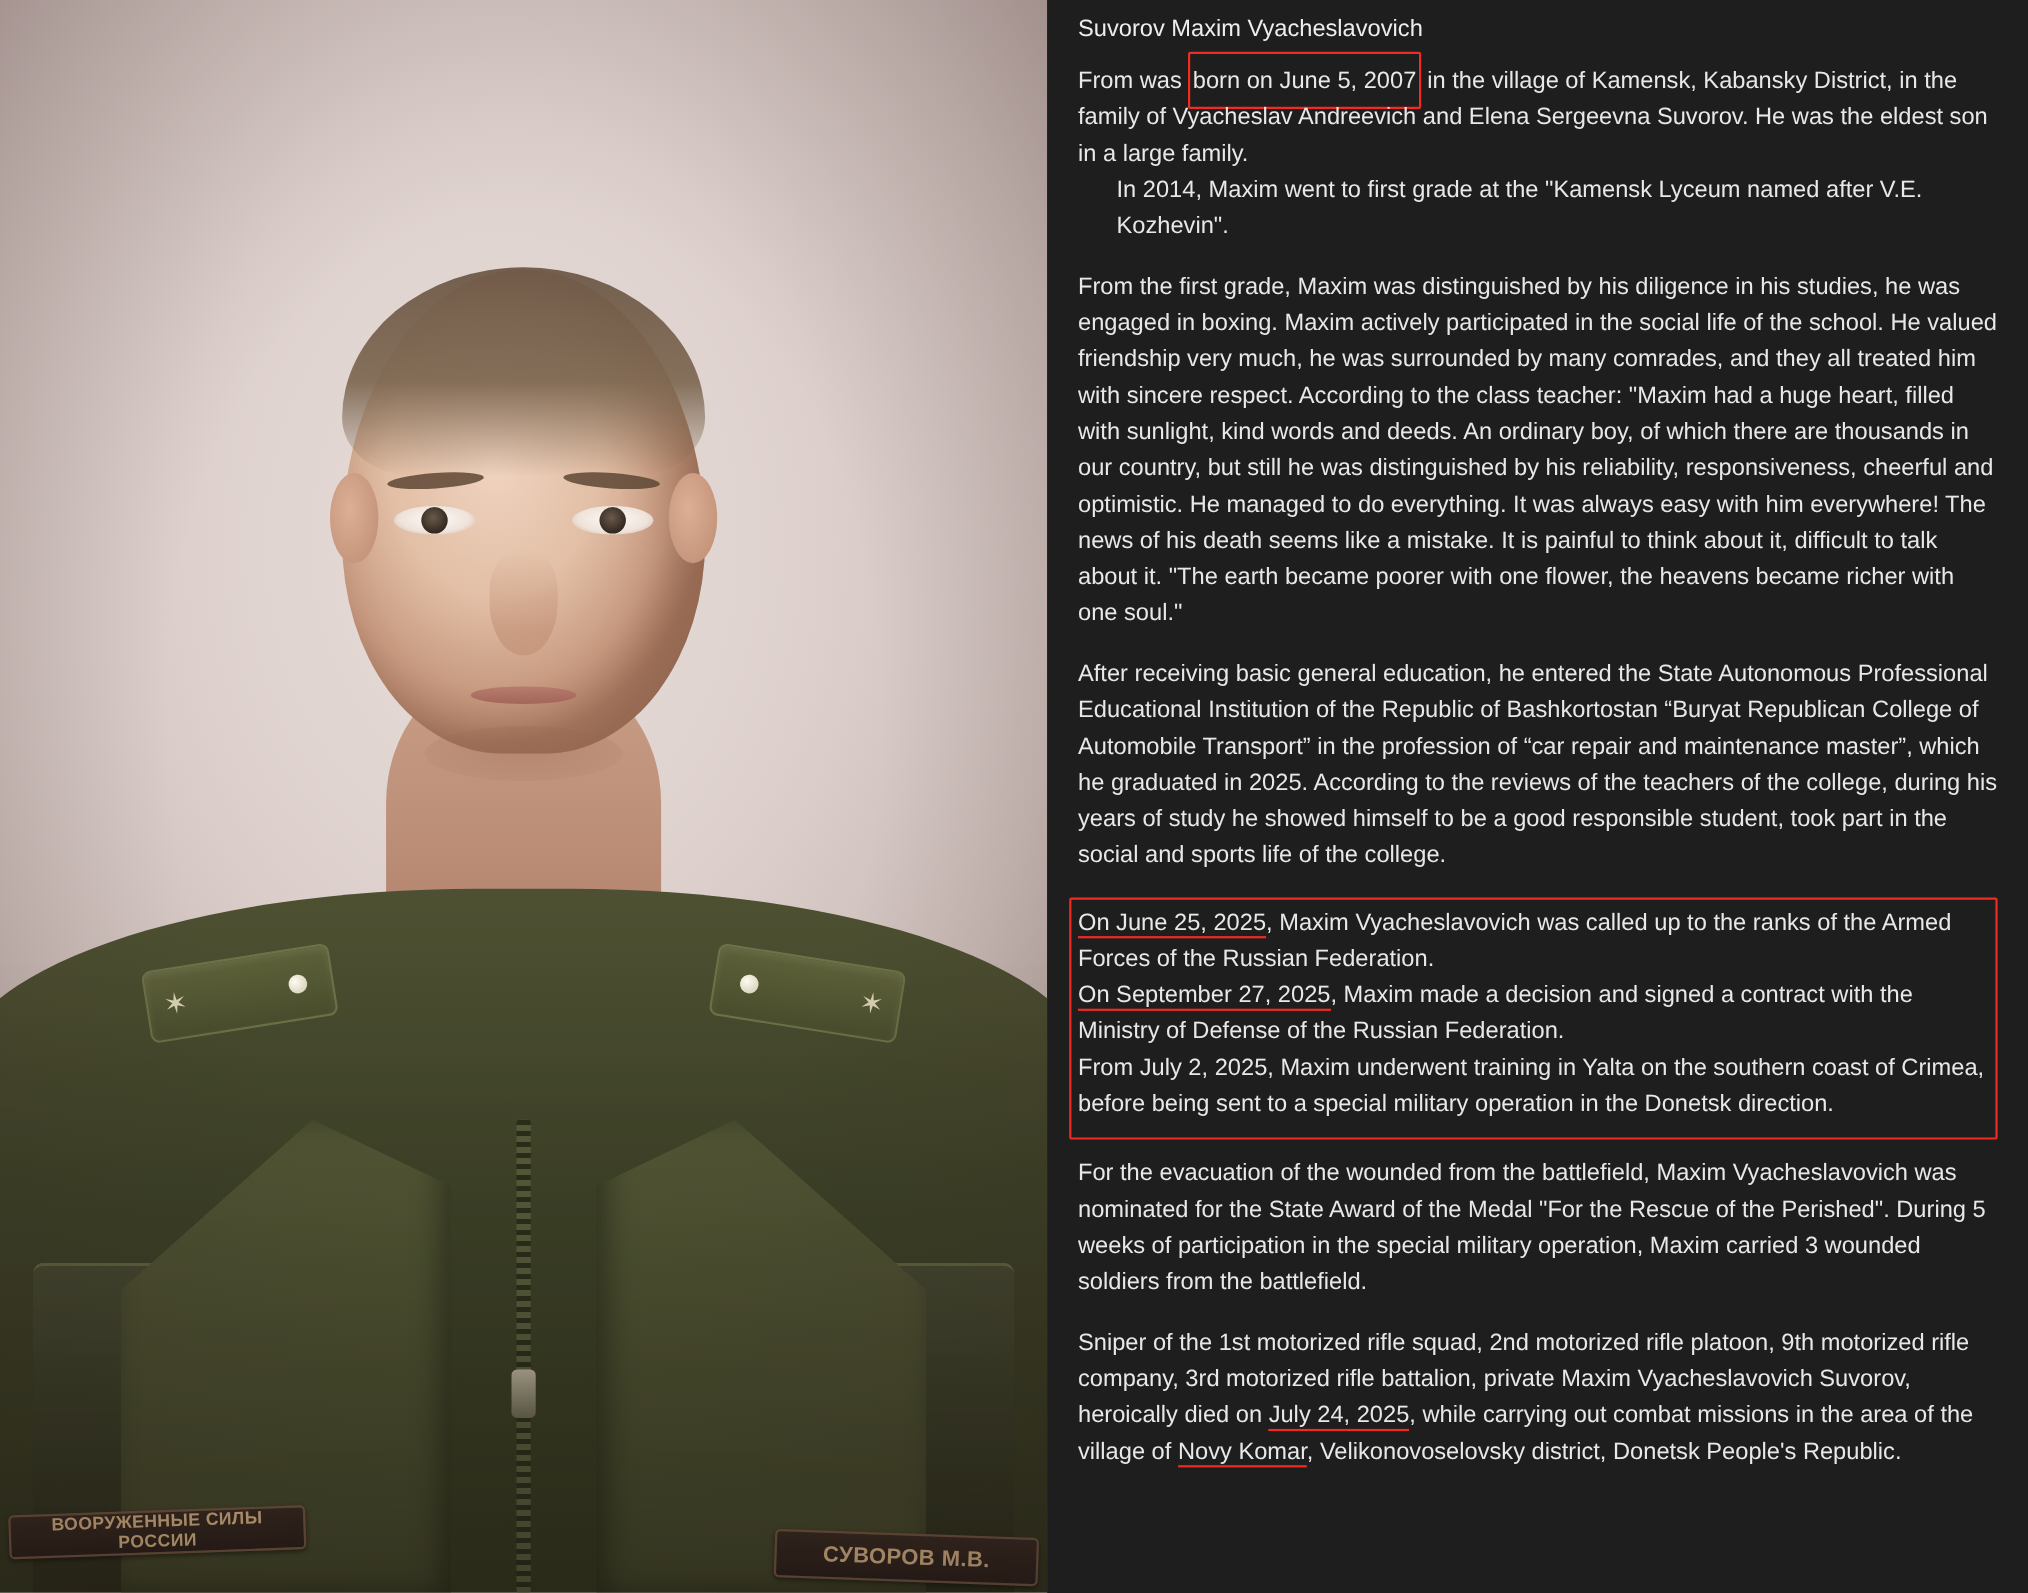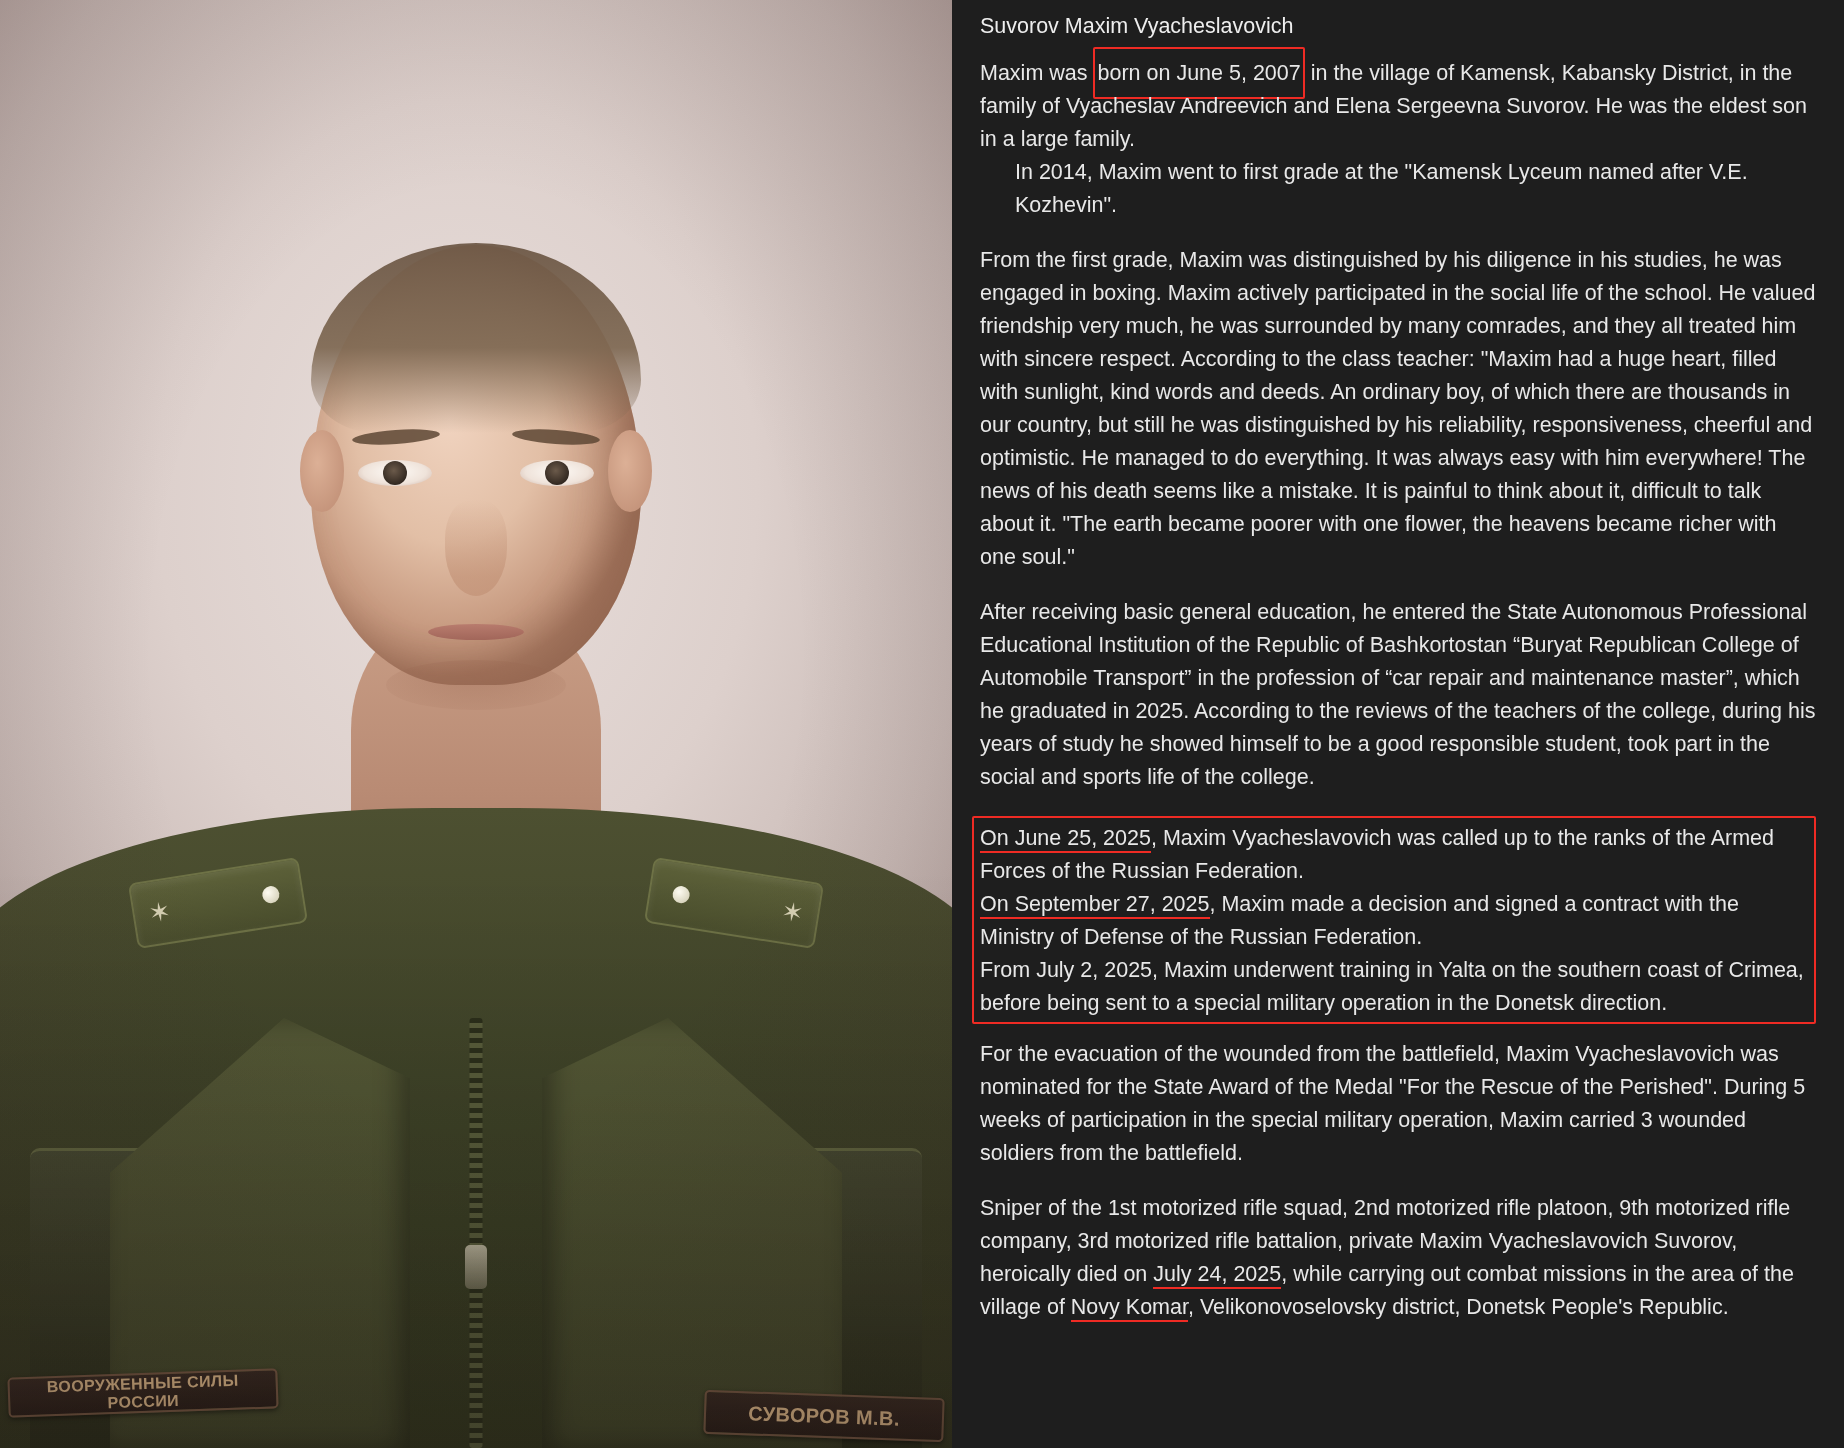--- a/index.html
+++ b/index.html
@@ -246,21 +246,21 @@
   .para:last-child { margin-bottom: 0; }
   .line { display: block; margin-left: 35px; }
   .box-outline {
     border: 2px solid #ef2b24;
     padding: 12px 2px;
     border-radius: 2px;
   }
   .block-outline {
     border: 2px solid #ef2b24;
     border-radius: 2px;
-    padding: 4px 6px 2px 6px;
+    padding: 4px 6px 14px 6px;
     margin: 0 0 14px -8px;
   }
   .underline-red {
     border-bottom: 2.5px solid #ef2b24;
     padding-bottom: 1px;
   }
 </style>
 </head>
 <body>
 
@@ -309,21 +309,21 @@
     <div class="zip-pull"></div>
     <div class="backdrop-vignette"></div>
     <div class="portrait-shade"></div>
   </div>
 
   <div class="text-pane">
 
     <p class="title">Suvorov Maxim Vyacheslavovich</p>
 
     <p class="para">
-      <span>Maxim was </span><span class="box-outline">born on June 5, 2007</span><span> in the village of Kamensk, Kabansky District, in the family of Vyacheslav Andreevich and Elena Sergeevna Suvorov. He was the eldest son in a large family.</span>
+      <span>From was </span><span class="box-outline">born on June 5, 2007</span><span> in the village of Kamensk, Kabansky District, in the family of Vyacheslav Andreevich and Elena Sergeevna Suvorov. He was the eldest son in a large family.</span>
       <span class="line">In 2014, Maxim went to first grade at the "Kamensk Lyceum named after V.E. Kozhevin".</span>
     </p>
 
     <p class="para">
       <span>From the first grade, Maxim was distinguished by his diligence in his studies, he was engaged in boxing. Maxim actively participated in the social life of the school. He valued friendship very much, he was surrounded by many comrades, and they all treated him with sincere respect. According to the class teacher: "Maxim had a huge heart, filled with sunlight, kind words and deeds. An ordinary boy, of which there are thousands in our country, but still he was distinguished by his reliability, responsiveness, cheerful and optimistic. He managed to do everything. It was always easy with him everywhere! The news of his death seems like a mistake. It is painful to think about it, difficult to talk about it. "The earth became poorer with one flower, the heavens became richer with one soul."</span>
     </p>
 
     <p class="para">After receiving basic general education, he entered the State Autonomous Professional Educational Institution of the Republic of Bashkortostan “Buryat Republican College of Automobile Transport” in the profession of “car repair and maintenance master”, which he graduated in 2025. According to the reviews of the teachers of the college, during his years of study he showed himself to be a good responsible student, took part in the social and sports life of the college.</p>
 
     <div class="block-outline">

